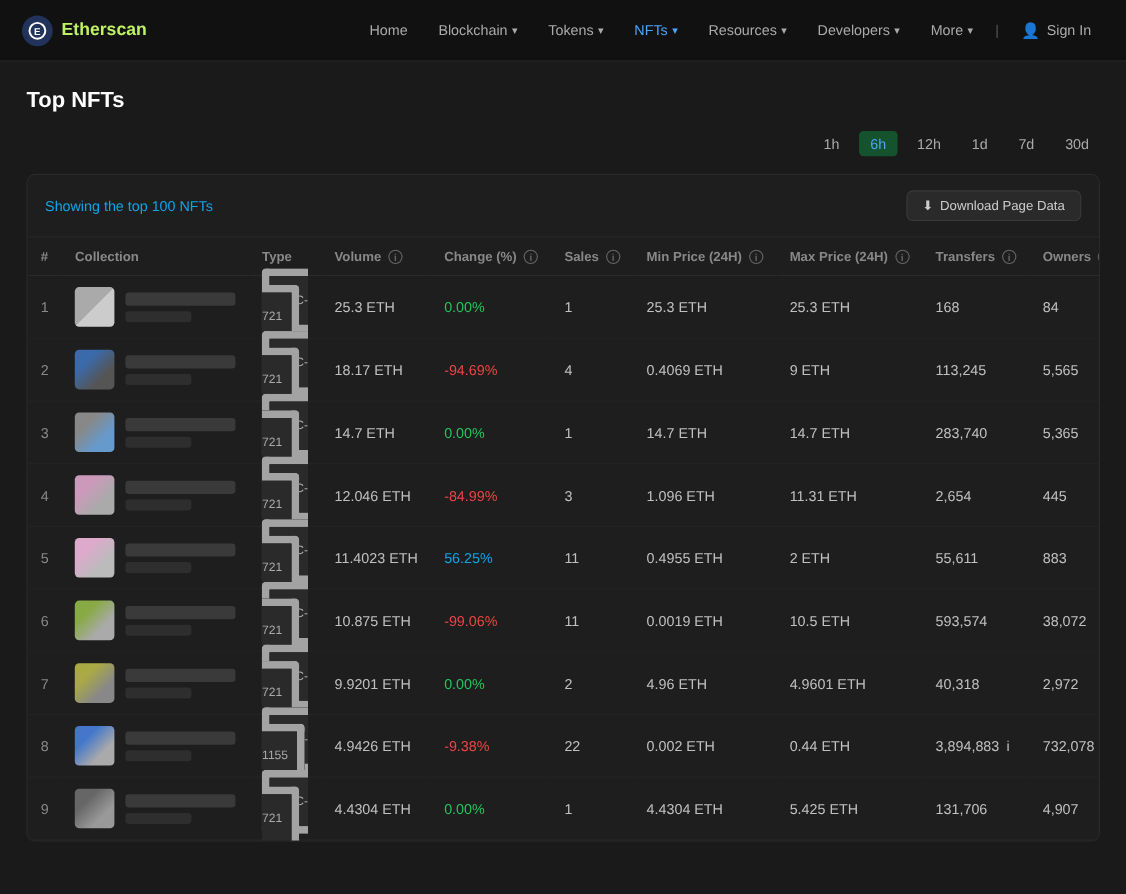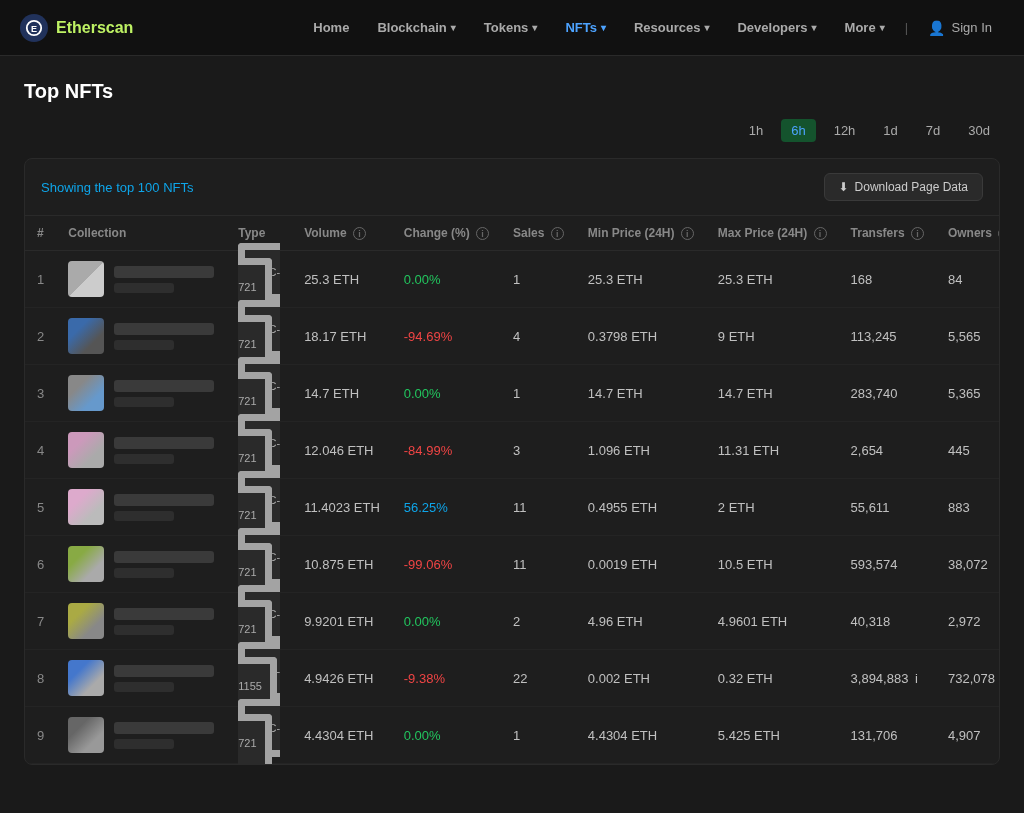--- a/index.html
+++ b/index.html
@@ -51,21 +51,20 @@
     }
     .nav-item {
       color: #aaa;
       padding: 8px 12px;
       cursor: pointer;
       display: flex;
       align-items: center;
       gap: 4px;
       font-size: 13px;
       border-radius: 4px;
-      font-weight: bold;
     }
     .nav-item.active { color: #4da3ff; }
     .nav-divider {
       color: #555;
       padding: 0 4px;
     }
     .nav-signin {
       display: flex;
       align-items: center;
       gap: 6px;
@@ -352,21 +351,21 @@
         <div>
           <div class="nft-row-name"></div>
           <div class="nft-row-sub"></div>
         </div>
       </div>
     </td>
     <td><span class="type-badge">ERC-721</span></td>
     <td class="volume-val">18.17 ETH</td>
     <td class="change-negative">-94.69%</td>
     <td>4</td>
-    <td>0.3798 ETH</td>
+    <td>0.4069 ETH</td>
     <td>9 ETH</td>
     <td>113,245</td>
     <td>5,565</td>
   </tr>
           <tr>
     <td class="rank-col">3</td>
     <td>
       <div class="collection-col">
         <div class="nft-thumb thumb-3"></div>
         <div>
@@ -473,21 +472,21 @@
           <div class="nft-row-name"></div>
           <div class="nft-row-sub"></div>
         </div>
       </div>
     </td>
     <td><span class="type-badge">ERC-1155</span></td>
     <td class="volume-val">4.9426 ETH</td>
     <td class="change-negative">-9.38%</td>
     <td>22</td>
     <td>0.002 ETH</td>
-    <td>0.32 ETH</td>
+    <td>0.44 ETH</td>
     <td>3,894,883 <span class="info-icon" style="margin-left:3px;">i</span></td>
     <td>732,078</td>
   </tr>
           <tr>
     <td class="rank-col">9</td>
     <td>
       <div class="collection-col">
         <div class="nft-thumb thumb-9"></div>
         <div>
           <div class="nft-row-name"></div>

